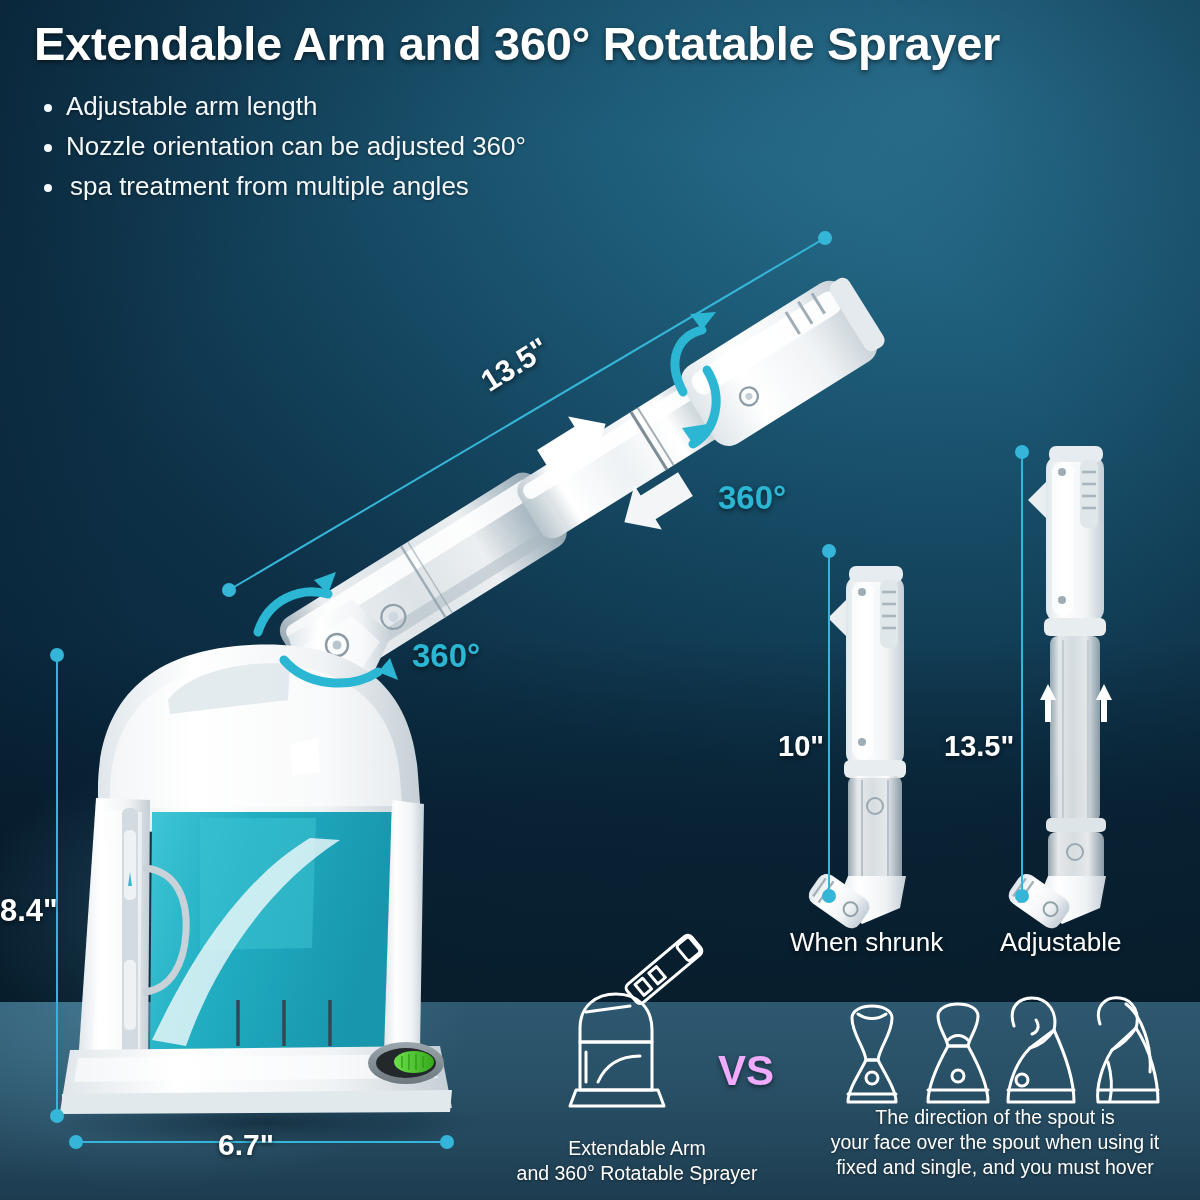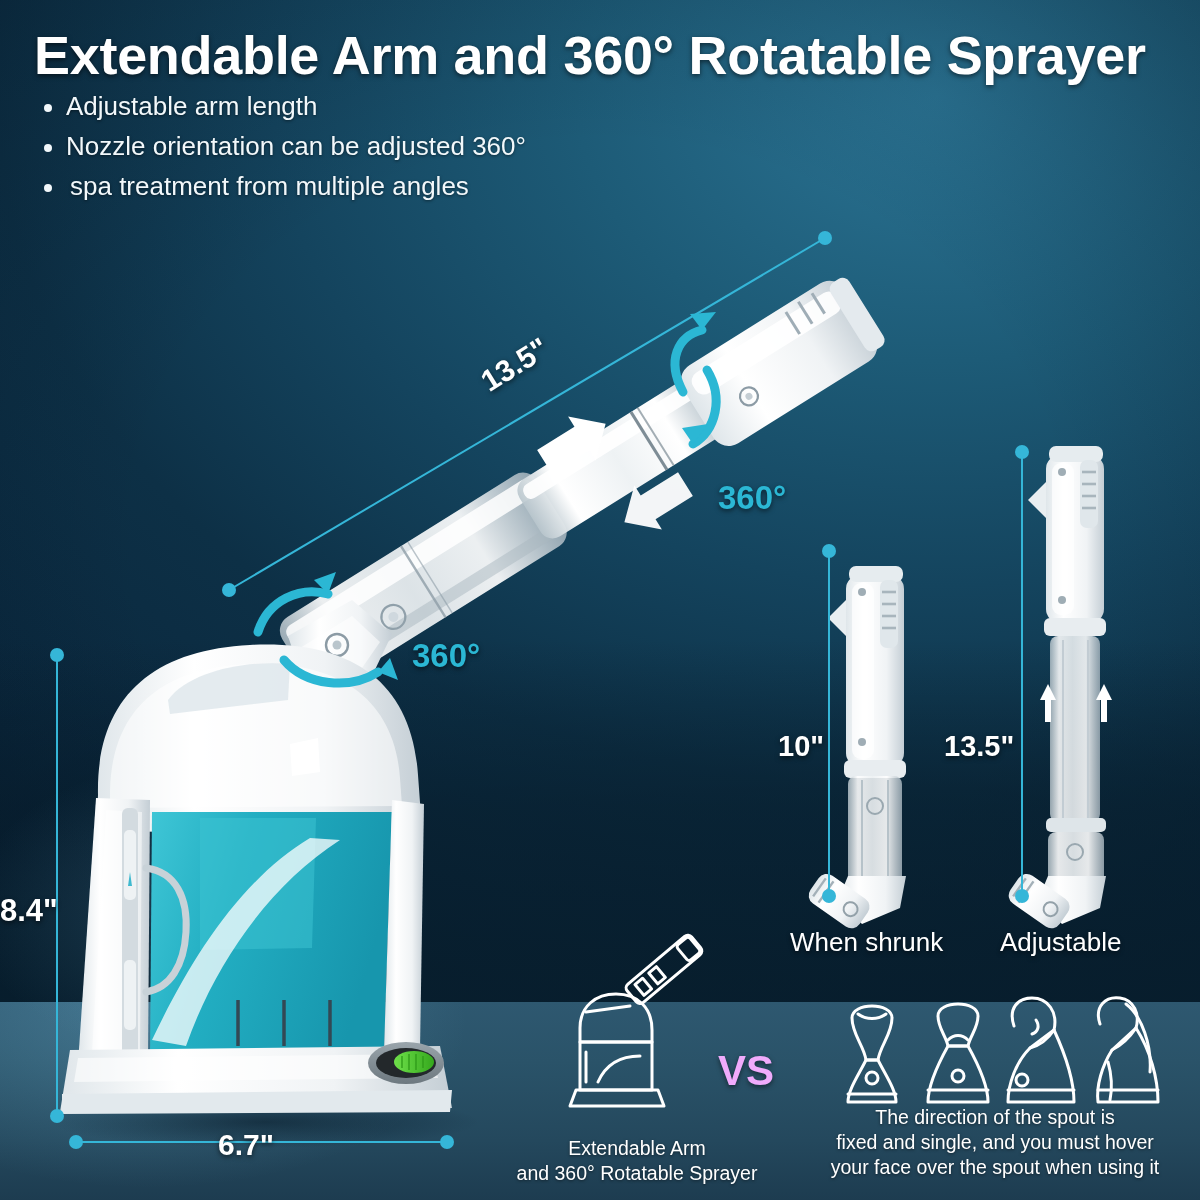--- a/index.html
+++ b/index.html
@@ -32,22 +32,22 @@
     position:absolute;left:0;right:0;top:640px;height:366px;
     background:linear-gradient(180deg,rgba(6,26,40,0) 0%,rgba(6,26,40,.55) 45%,rgba(7,29,44,.92) 100%);
   }
   .bg-hazeL{
     position:absolute;left:-120px;top:700px;width:640px;height:420px;
     background:radial-gradient(50% 50% at 50% 50%, rgba(108,178,212,.22) 0%, rgba(108,178,212,0) 72%);
   }
 
   
   .title{
-    position:absolute;left:34px;top:24px;width:1140px;
-    font-size:54px;font-weight:bold;color:#fff;letter-spacing:-.3px;
+    position:absolute;left:34px;top:16px;width:1140px;
+    font-size:47px;font-weight:bold;color:#fff;letter-spacing:-.3px;
     text-shadow:0 2px 5px rgba(0,0,0,.55);white-space:nowrap;
   }
   .bullets{position:absolute;left:36px;top:90px;width:800px;}
   .bullet{
     position:relative;padding-left:30px;
     font-size:26px;color:#f2f8fb;line-height:1.30;
     margin-bottom:6px;text-shadow:0 1px 3px rgba(0,0,0,.5);
   }
   .bullet:before{
     content:"";position:absolute;left:8px;top:14px;
@@ -447,17 +447,17 @@
 
   <div class="vs">VS</div>
 
   <div class="footcap foot-left">
     <div>Extendable Arm</div>
     <div>and 360° Rotatable Sprayer</div>
   </div>
 
   <div class="footcap foot-right">
     <div>The direction of the spout is</div>
+    <div>your face over the spout when using it</div>
     <div>fixed and single, and you must hover</div>
-    <div>your face over the spout when using it</div>
   </div>
 
 </div>
 
 </body></html>

